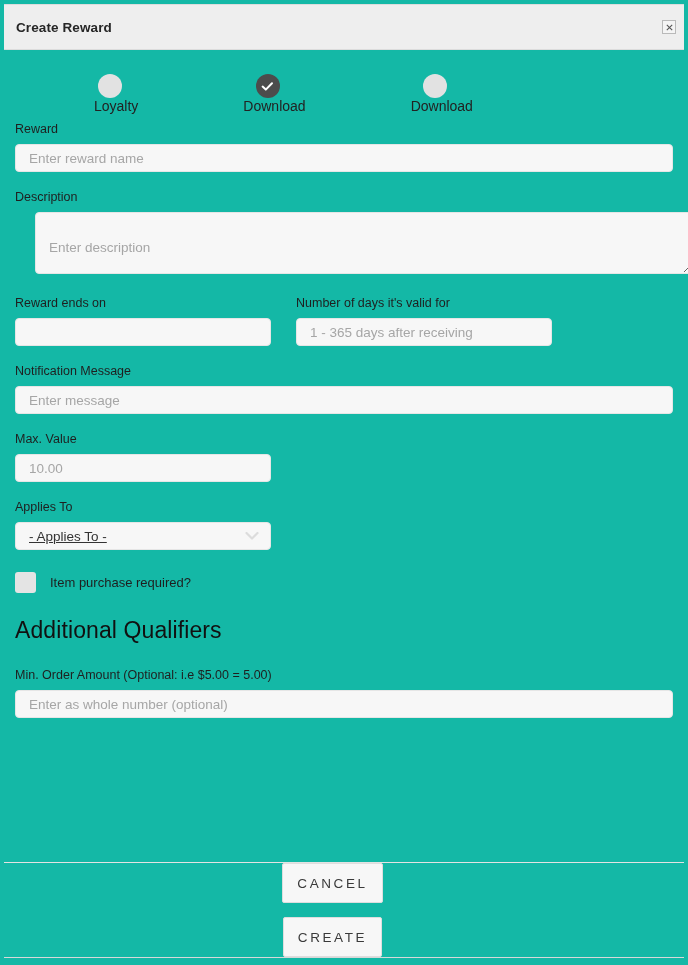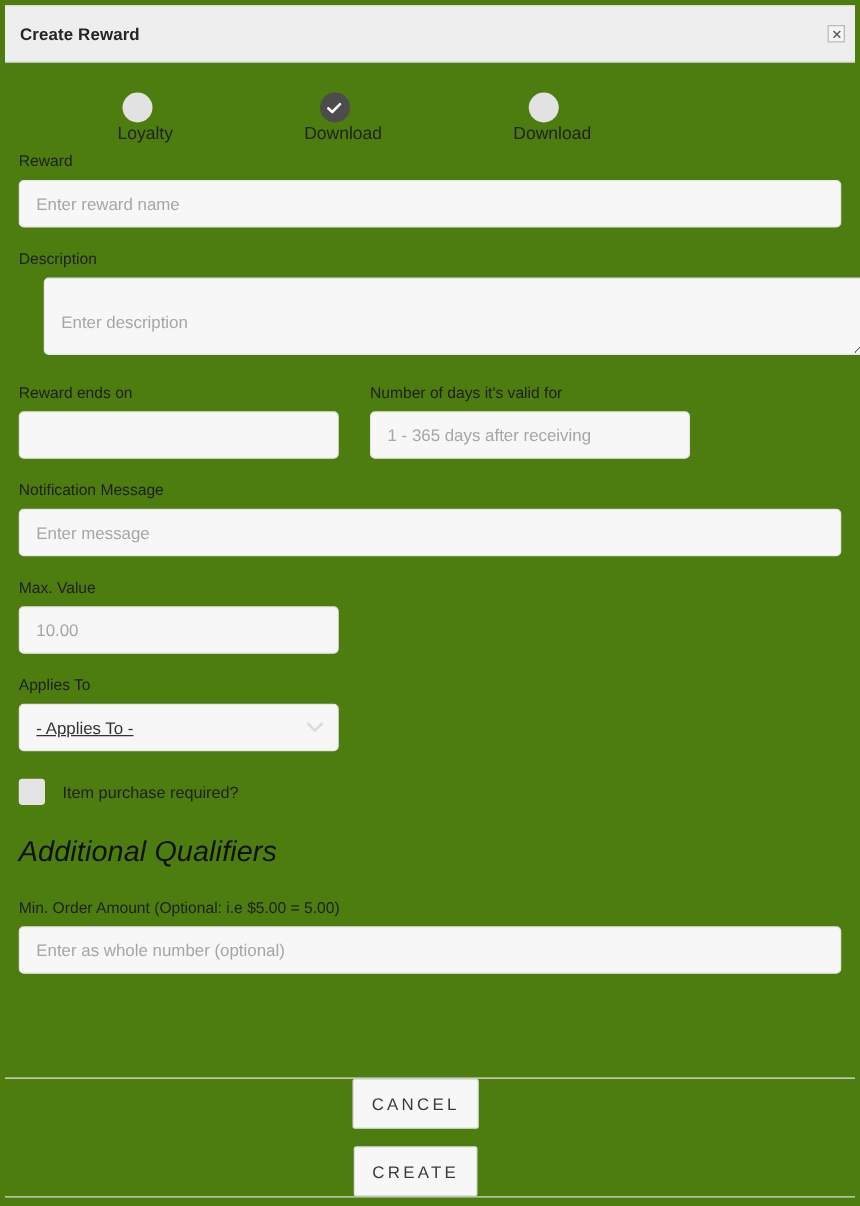--- a/index.html
+++ b/index.html
@@ -12,21 +12,21 @@
     height: 965px;
     font-family: "Liberation Sans", sans-serif;
     color: #222222;
     overflow: hidden;
   }
 
   .dialog {
     position: relative;
     width: 688px;
     height: 965px;
-    background: #4d7c0f;
+    background: #14b8a6;
     box-sizing: border-box;
     display: flex;
     flex-direction: column;
   }
 
   
   .dialog-header {
     position: relative;
     height: 44px;
     min-height: 44px;
@@ -115,21 +115,21 @@
     font-size: 12.5px;
     color: #1f1f1f;
     margin-bottom: 8px;
     display: block;
   }
   .field-block { margin-bottom: 18px; }
 
   .input-ctl {
     width: 100%;
     box-sizing: border-box;
-    height: 38px;
+    height: 28px;
     background: #f7f7f7;
     border: 1px solid #e6e6e6;
     border-radius: 4px;
     font-family: "Liberation Sans", sans-serif;
     font-size: 13.5px;
     color: #333333;
     padding: 0 13px;
     outline: none;
   }
   .input-ctl::placeholder { color: #a6a6a6; }
@@ -189,21 +189,20 @@
     color: #1f1f1f;
     margin-left: 14px;
   }
 
   .section-title {
     font-size: 23px;
     font-weight: normal;
     color: #111111;
     margin: 0 0 24px 0;
     letter-spacing: 0.1px;
-    font-style: italic;
   }
 
   
   .footer-divider {
     height: 1px;
     background: #e3e3e3;
     margin: 0 4px;
   }
   .dialog-footer {
     height: 94px;

